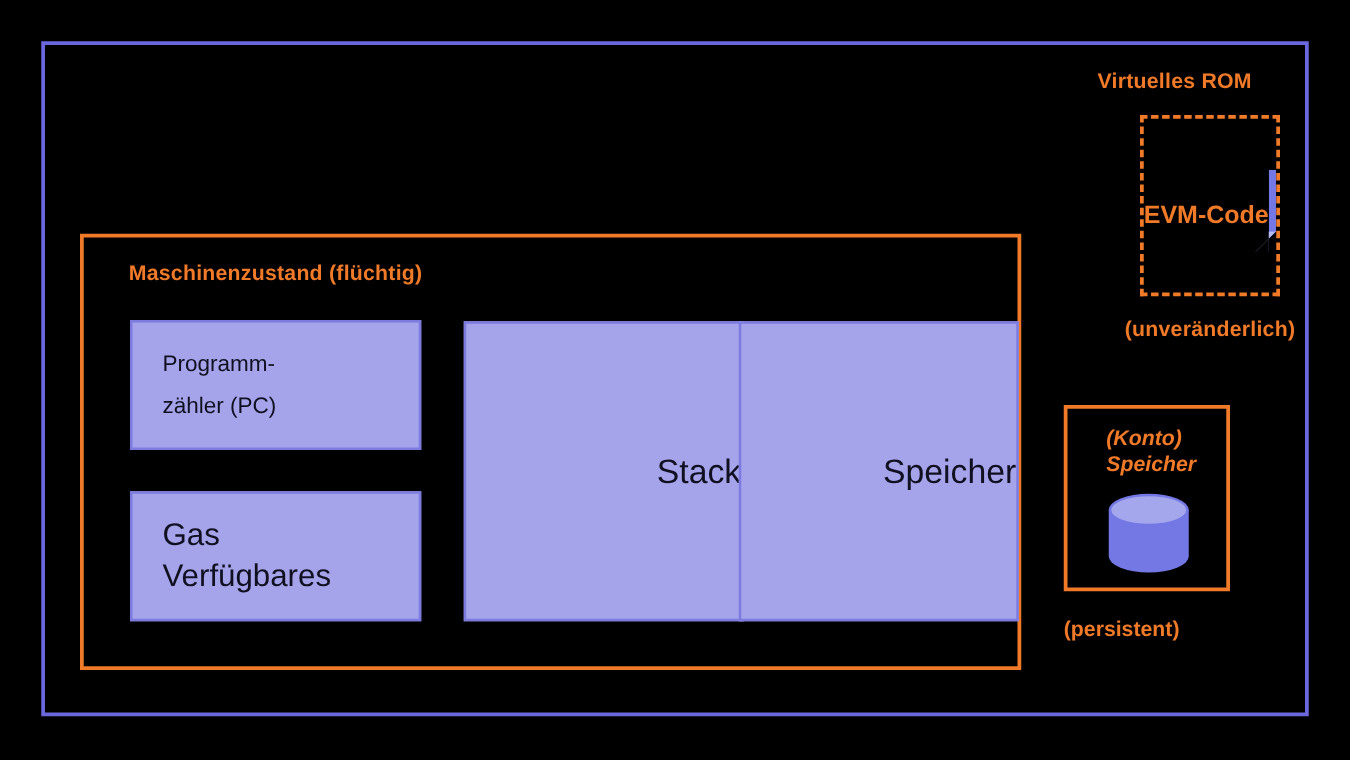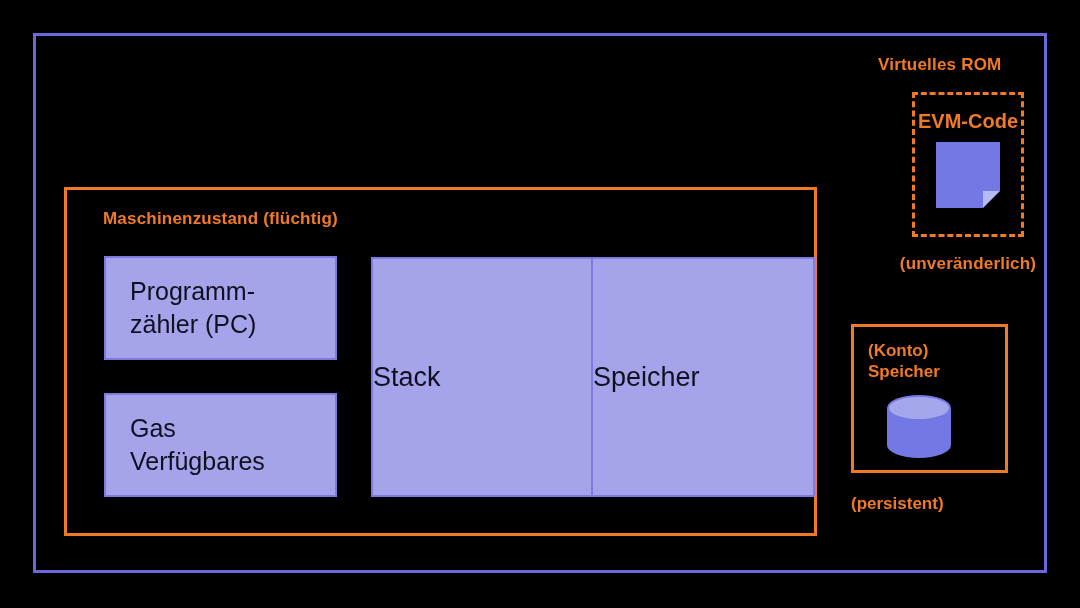--- a/index.html
+++ b/index.html
@@ -38,53 +38,54 @@
   }
   .machine-label{left:103px;top:209px;}
 
   .pbox{
     background:var(--box_fill);
     border:2px solid var(--box_border);
     color:var(--dark_text);
     display:flex;flex-direction:column;justify-content:center;
   }
   .pc-box{left:104px;top:256px;width:233px;height:104px;padding-left:24px;
-    font-size:25px;line-height:33px;}
+    font-size:18px;line-height:33px;}
   .gas-box{left:104px;top:393px;width:233px;height:104px;padding-left:24px;
     font-size:25px;line-height:33px;}
-  .tall-box{width:224px;height:240px;align-items:flex-start;font-size:27px;}
+  .tall-box{width:224px;height:240px;align-items:flex-end;font-size:27px;}
   .stack-box{left:371px;top:257px;}
   .memory-box{left:591px;top:257px;}
 
   .rom-title{left:878px;top:55px;width:180px;text-align:left;}
   .rom-dashed-box{
     left:912px;top:92px;width:112px;height:145px;
     border:3px dashed var(--orange);
-    display:flex;flex-direction:column;align-items:center;
+    display:flex;flex-direction:row;align-items:center;
   }
   .evm-code-label{
     margin-top:15px;color:var(--orange);
     font-size:20px;font-weight:600;white-space:nowrap;
   }
   .page-icon{
     position:relative;margin-top:9px;width:64px;height:66px;
     background:var(--icon_fill);
     clip-path:polygon(0 0,100% 0,100% calc(100% - 17px),calc(100% - 17px) 100%,0 100%);
   }
   .page-fold{
     position:absolute;right:0;bottom:0;width:17px;height:17px;
     background:var(--icon_fold);
     clip-path:polygon(0 0,100% 0,0 100%);
   }
   .immutable-note{left:878px;top:254px;width:180px;text-align:center;}
 
   .konto-box{
-    left:851px;top:324px;width:157px;height:149px;
+    left:851px;top:324px;width:133px;height:149px;
     border:3px solid var(--orange);
-    padding:13px 0 0 14px;
+    padding:13px 0 0 31px;
+    font-style:italic;
   }
   .konto-label{font-size:17px;font-weight:600;line-height:21px;color:var(--orange);}
   .cylinder{
     position:absolute;left:33px;top:68px;width:64px;height:63px;
   }
   .cylinder-body{
     position:absolute;left:0;top:13px;width:64px;height:50px;
     background:var(--icon_fill);
     border-bottom-left-radius:32px 13px;
     border-bottom-right-radius:32px 13px;

